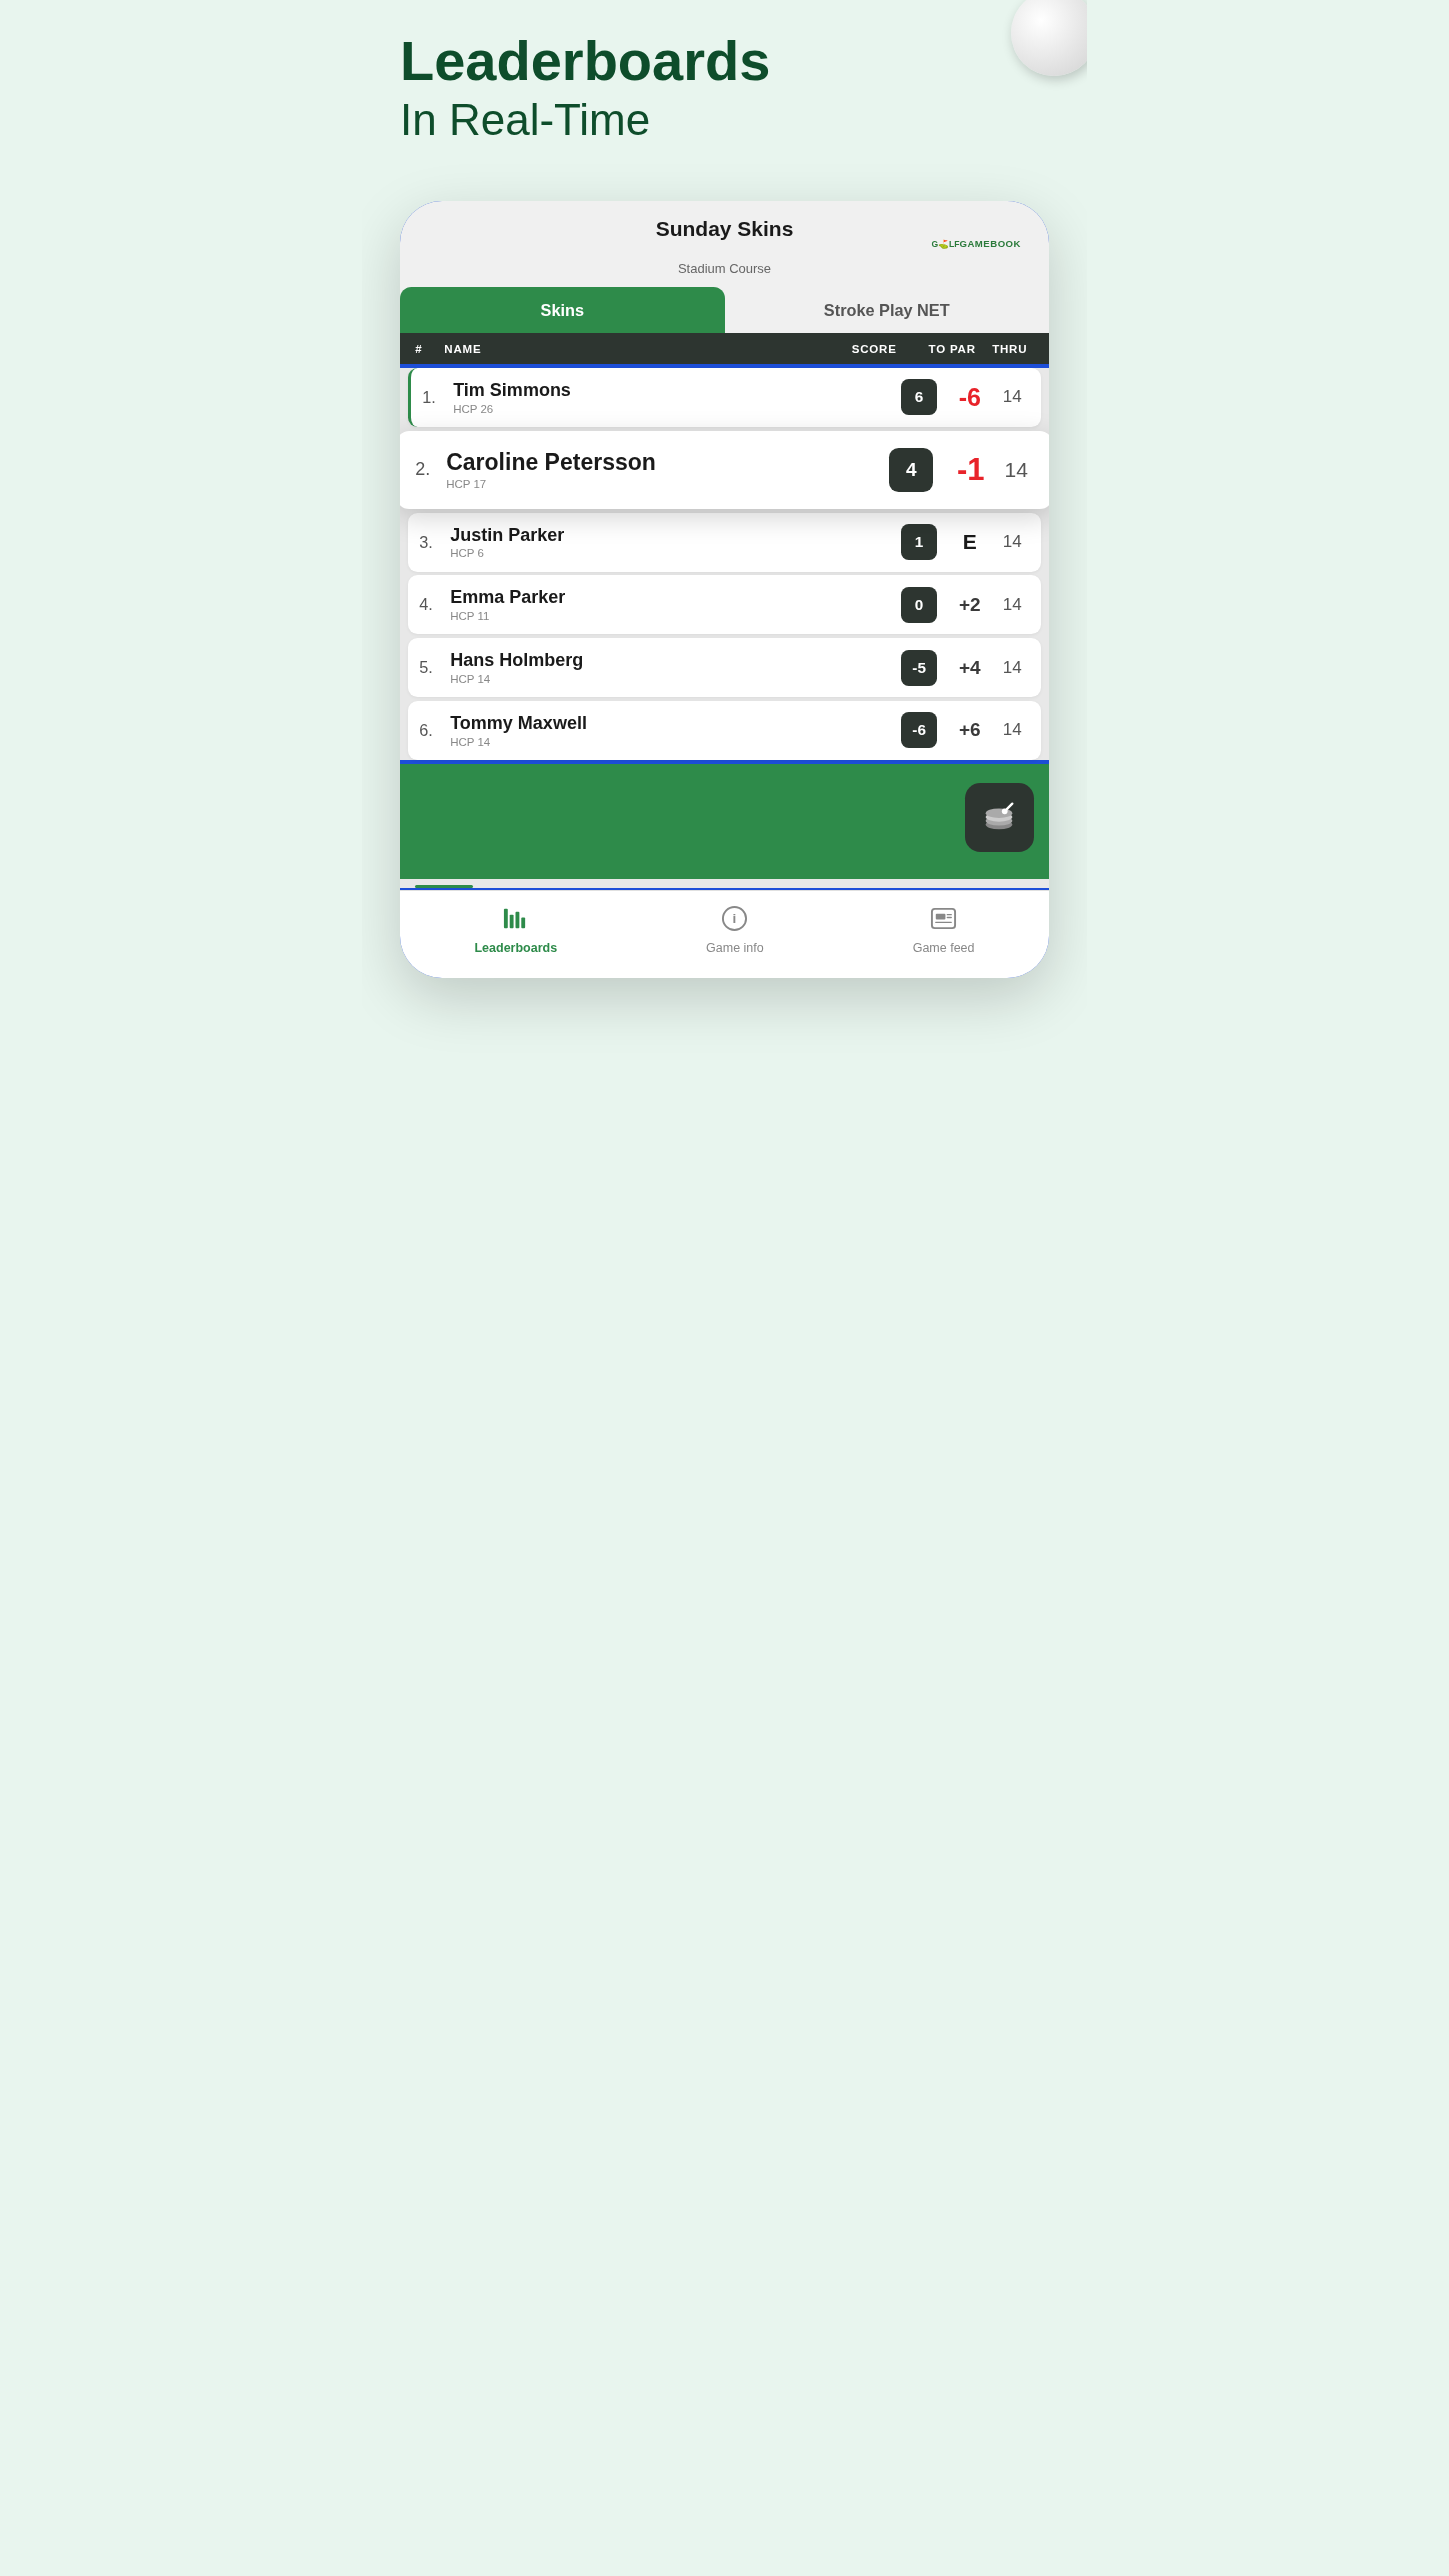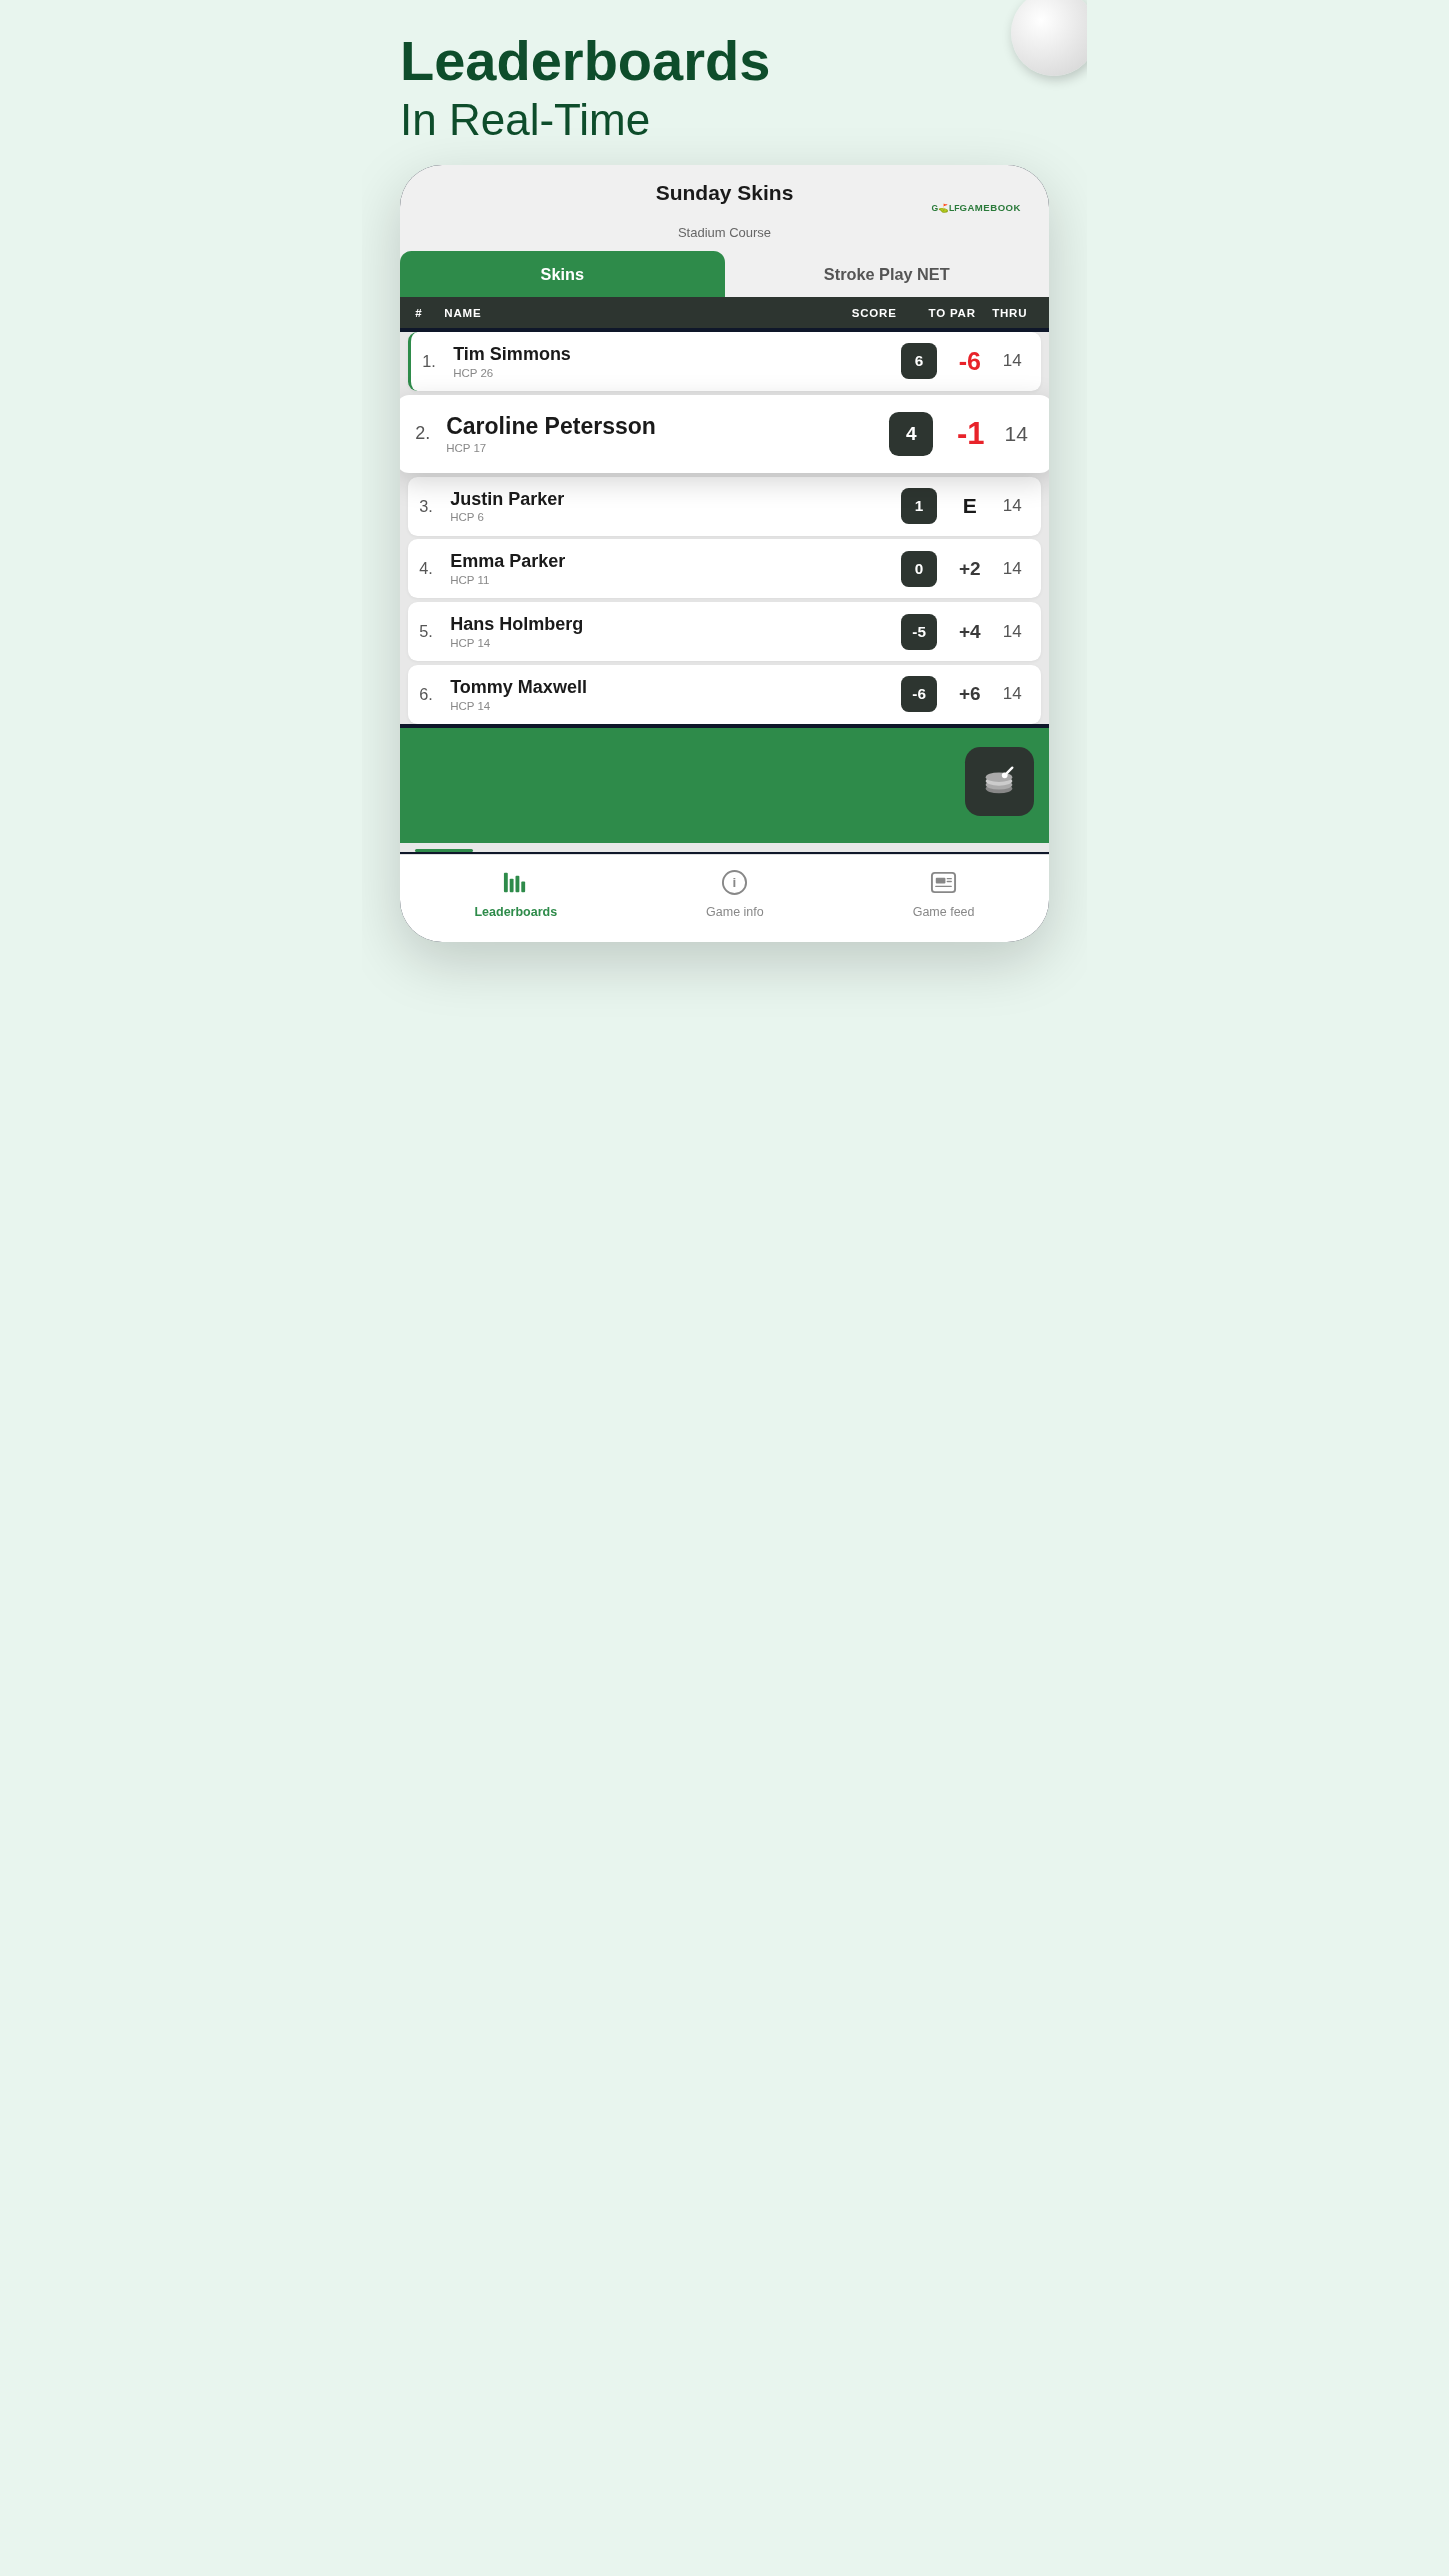--- a/index.html
+++ b/index.html
@@ -41,26 +41,26 @@
       font-weight: 800;
       color: #0e4d2b;
       line-height: 1.1;
       margin-bottom: 3.8px;
     }
 
     .subheadline {
       font-size: 44px;
       font-weight: 500;
       color: #0e4d2b;
-      margin-bottom: 20px;
+      margin-bottom: 56px;
     }
 
     
     .phone-mockup {
-      background: #0f172a;
+      background: #1d4ed8;
       border-radius: 42px;
       box-shadow: 0 19px 58px rgba(0,0,0,0.18);
       overflow: hidden;
       position: relative;
       width: 100%;
     }
 
     
     .app-header {
       background: #f0f0f0;

